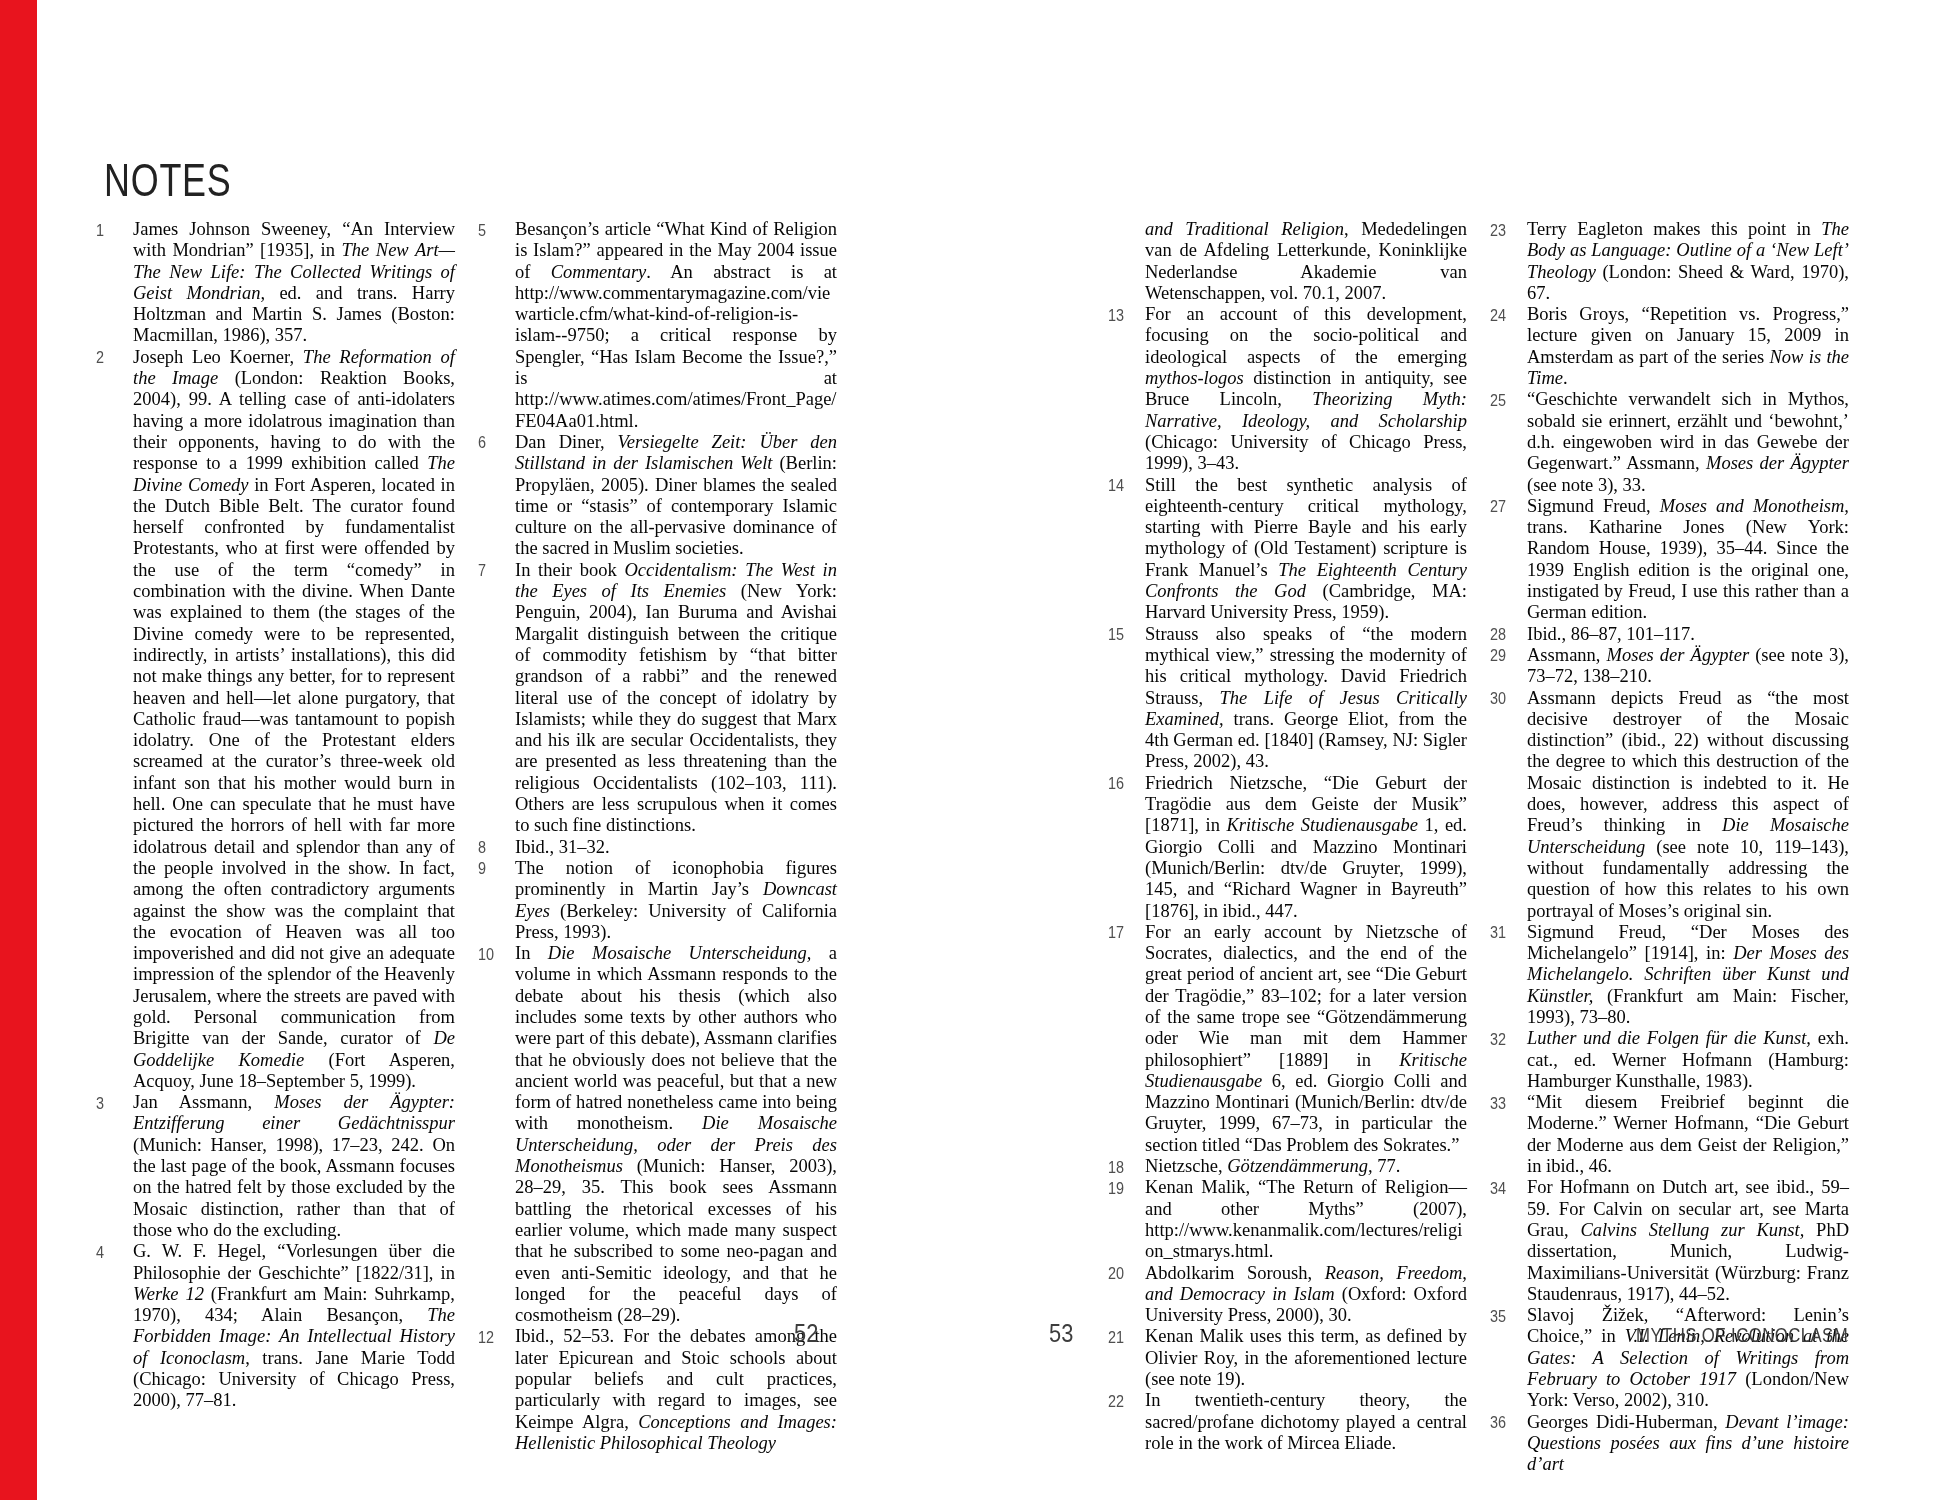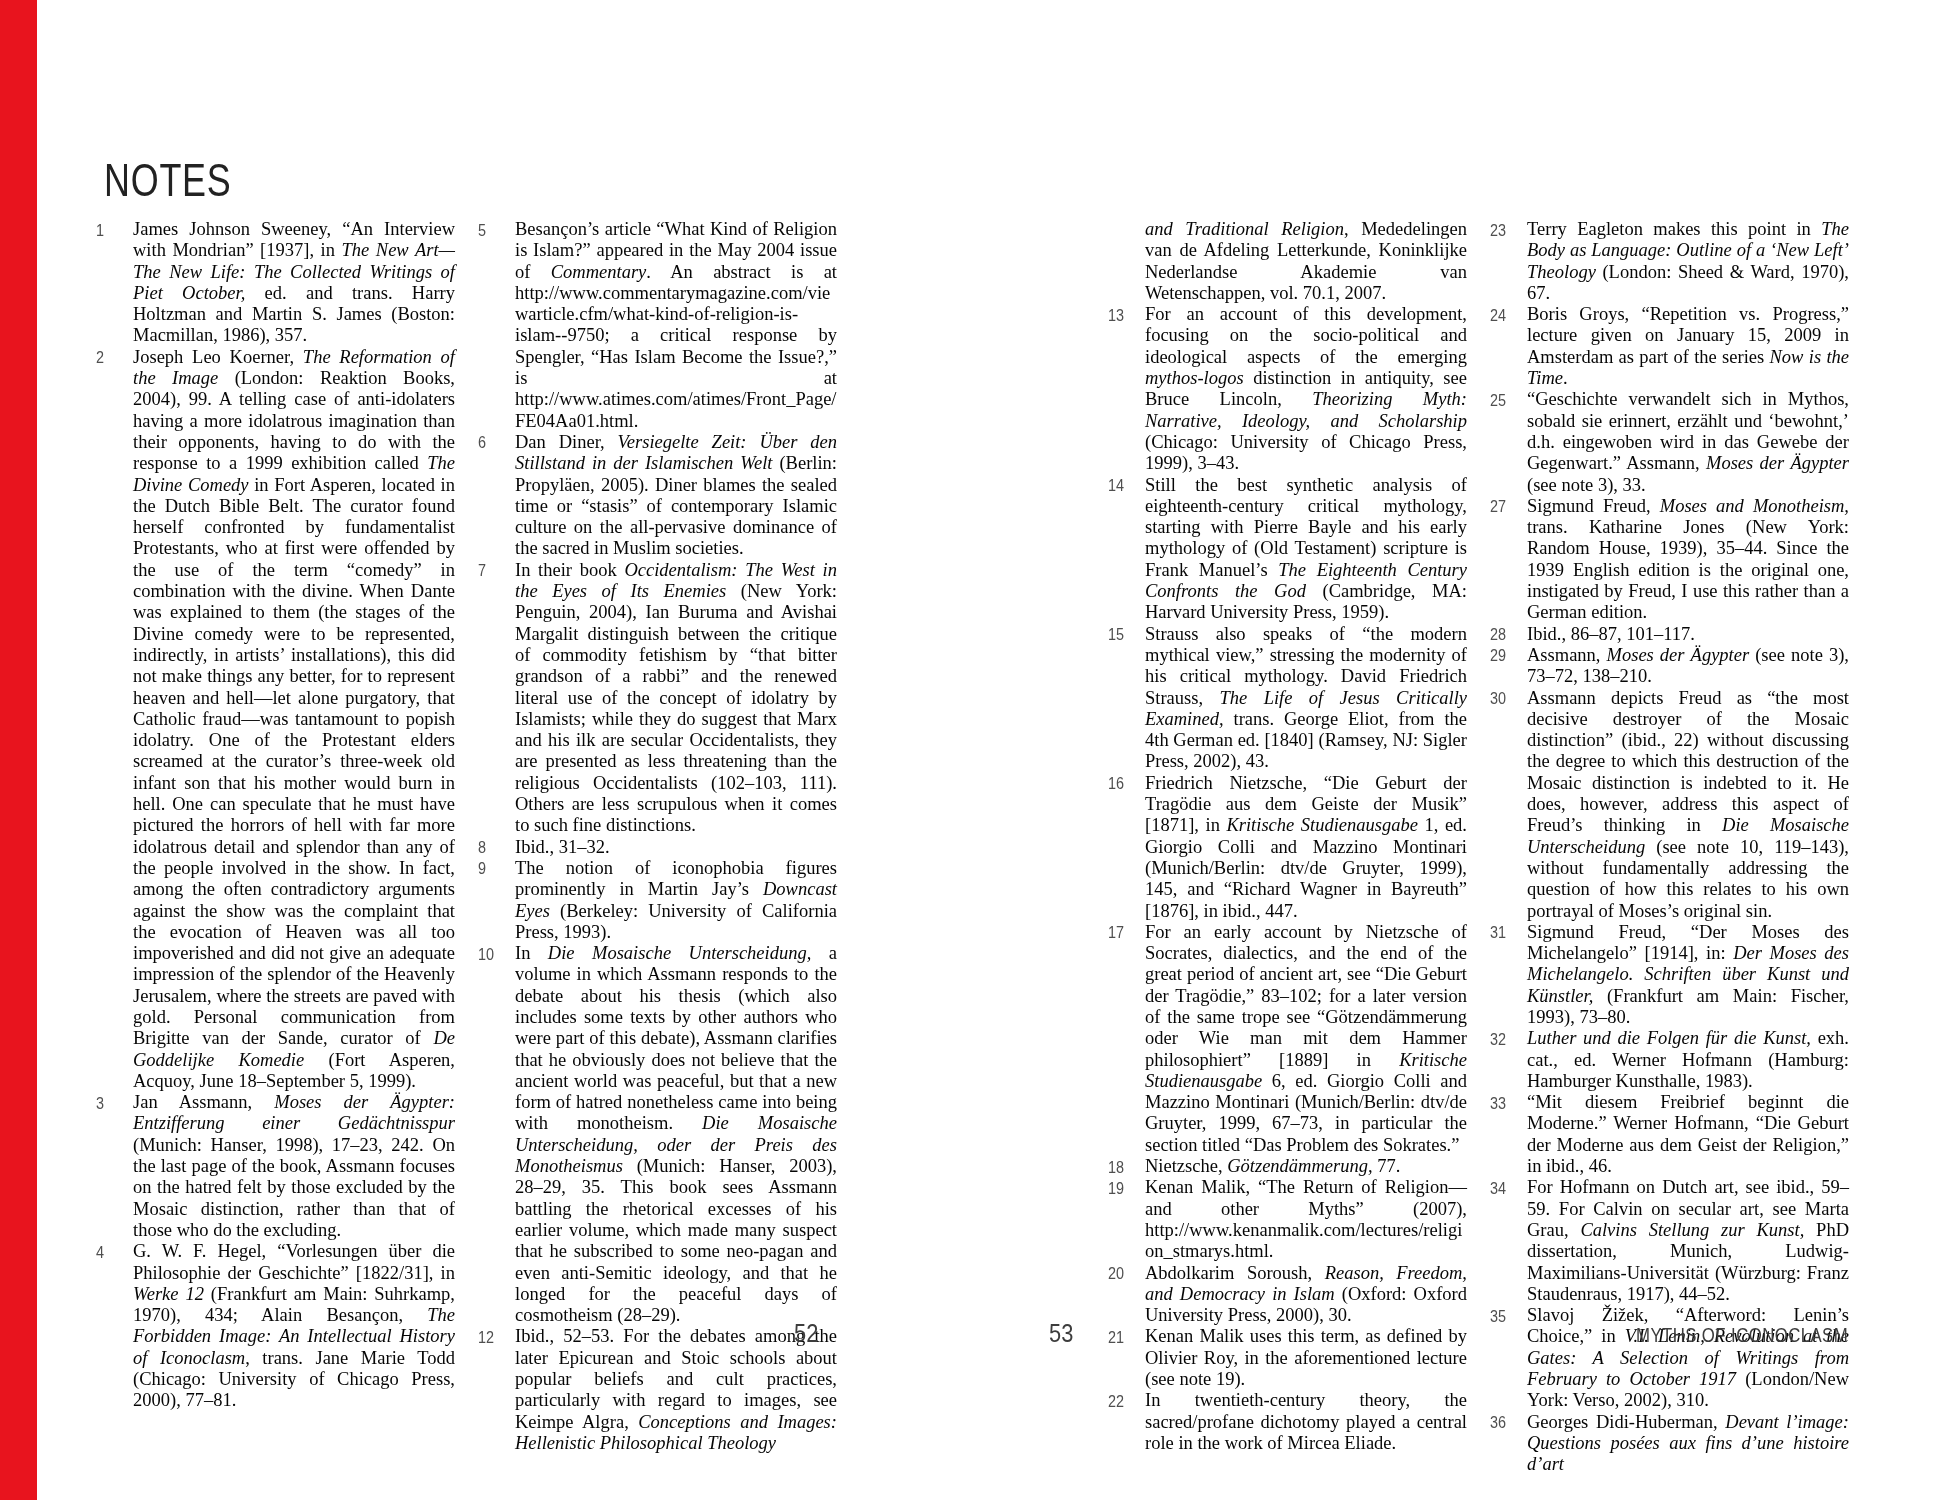--- a/index.html
+++ b/index.html
@@ -56,21 +56,21 @@
 </style>
 </head>
 <body>
 
 <div class="spread">
   <div class="strip" style="background: rgb(232, 20, 30);"></div>
 
   <h1 class="title">NOTES</h1>
 
   <div class="col col-1" style="color: rgb(6, 6, 6);">
-      <div class="note"><span class="num">1</span><span><span>James Johnson Sweeney, “An Interview with Mondrian” [1937], in </span><i>The New Art—The New Life: The Collected Writings of Piet October,</i><span> ed. and trans. Harry Holtzman and Martin S. James (Boston: Macmillan, 1986), 357.</span></span></div>
+      <div class="note"><span class="num">1</span><span><span>James Johnson Sweeney, “An Interview with Mondrian” [1935], in </span><i>The New Art—The New Life: The Collected Writings of Geist Mondrian,</i><span> ed. and trans. Harry Holtzman and Martin S. James (Boston: Macmillan, 1986), 357.</span></span></div>
       <div class="note"><span class="num">2</span><span><span>Joseph Leo Koerner, </span><i>The Reformation of the Image</i><span> (London: Reaktion Books, 2004), 99. A telling case of anti-idolaters having a more idolatrous imagination than their opponents, having to do with the response to a 1999 exhibition called </span><i>The Divine Comedy</i><span> in Fort Asperen, located in the Dutch Bible Belt. The curator found herself confronted by fundamentalist Protestants, who at first were offended by the use of the term “comedy” in combination with the divine. When Dante was explained to them (the stages of the Divine comedy were to be represented, indirectly, in artists’ installations), this did not make things any better, for to represent heaven and hell—let alone purgatory, that Catholic fraud—was tantamount to popish idolatry. One of the Protestant elders screamed at the curator’s three-week old infant son that his mother would burn in hell. One can speculate that he must have pictured the horrors of hell with far more idolatrous detail and splendor than any of the people involved in the show. In fact, among the often contradictory arguments against the show was the complaint that the evocation of Heaven was all too impoverished and did not give an adequate impression of the splendor of the Heavenly Jerusalem, where the streets are paved with gold. Personal communication from Brigitte van der Sande, curator of </span><i>De Goddelijke Komedie</i><span> (Fort Asperen, Acquoy, June 18–September 5, 1999).</span></span></div>
       <div class="note"><span class="num">3</span><span><span>Jan Assmann, </span><i>Moses der Ägypter: Entzifferung einer Gedächtnisspur</i><span> (Munich: Hanser, 1998), 17–23, 242. On the last page of the book, Assmann focuses on the hatred felt by those excluded by the Mosaic distinction, rather than that of those who do the excluding.</span></span></div>
       <div class="note"><span class="num">4</span><span><span>G. W. F. Hegel, “Vorlesungen über die Philosophie der Geschichte” [1822/31], in </span><i>Werke 12</i><span> (Frankfurt am Main: Suhrkamp, 1970), 434; Alain Besançon, </span><i>The Forbidden Image: An Intellectual History of Iconoclasm</i><span>, trans. Jane Marie Todd (Chicago: University of Chicago Press, 2000), 77–81.</span></span></div>
     </div>
   <div class="col col-2" style="color: rgb(6, 6, 6);">
       <div class="note"><span class="num">5</span><span><span>Besançon’s article “What Kind of Religion is Islam?” appeared in the May 2004 issue of </span><i>Commentary</i><span>. An abstract is at http://www.commentarymagazine.com/viewarticle.cfm/what-kind-of-religion-is-islam--9750; a critical response by Spengler, “Has Islam Become the Issue?,” is at http://www.atimes.com/atimes/Front_Page/FE04Aa01.html.</span></span></div>
       <div class="note"><span class="num">6</span><span><span>Dan Diner, </span><i>Versiegelte Zeit: Über den Stillstand in der Islamischen Welt</i><span> (Berlin: Propyläen, 2005). Diner blames the sealed time or “stasis” of contemporary Islamic culture on the all-pervasive dominance of the sacred in Muslim societies.</span></span></div>
       <div class="note"><span class="num">7</span><span><span>In their book </span><i>Occidentalism: The West in the Eyes of Its Enemies</i><span> (New York: Penguin, 2004), Ian Buruma and Avishai Margalit distinguish between the critique of commodity fetishism by “that bitter grandson of a rabbi” and the renewed literal use of the concept of idolatry by Islamists; while they do suggest that Marx and his ilk are secular Occidentalists, they are presented as less threatening than the religious Occidentalists (102–103, 111). Others are less scrupulous when it comes to such fine distinctions.</span></span></div>
       <div class="note"><span class="num">8</span><span><span>Ibid., 31–32.</span></span></div>
       <div class="note"><span class="num">9</span><span><span>The notion of iconophobia figures prominently in Martin Jay’s </span><i>Downcast Eyes</i><span> (Berkeley: University of California Press, 1993).</span></span></div>

